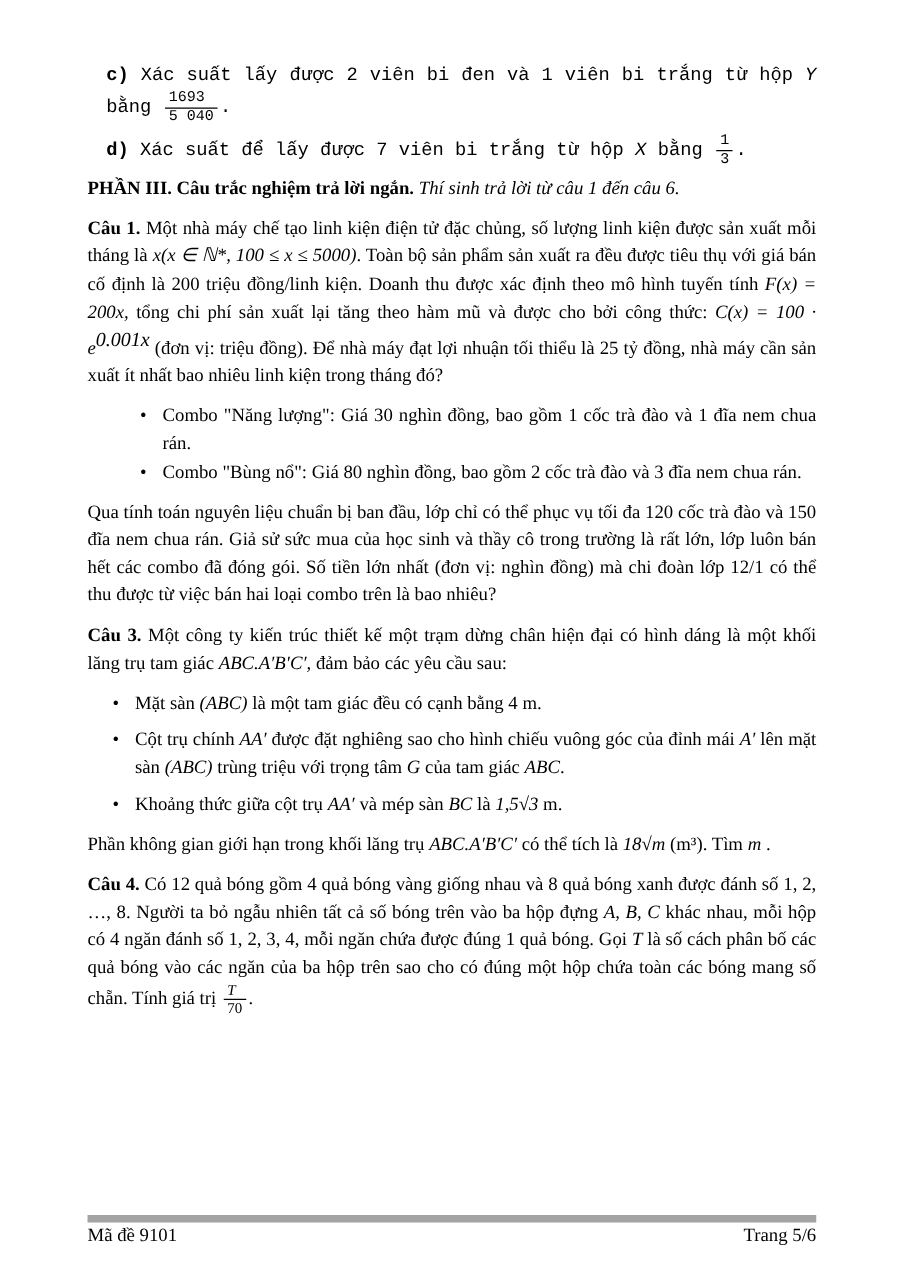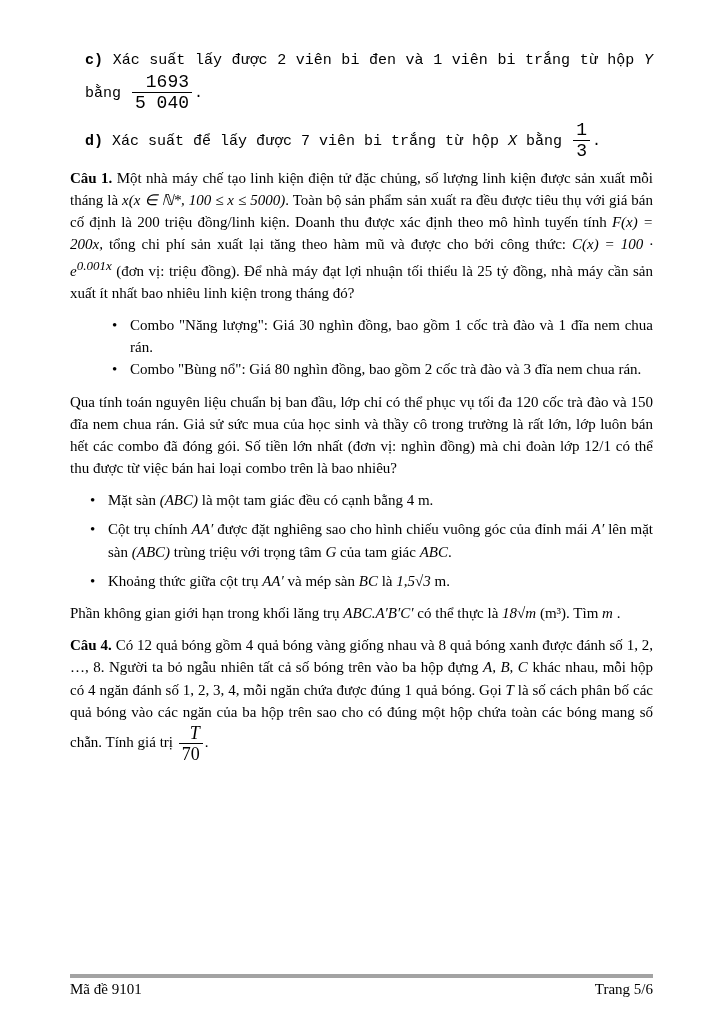--- a/index.html
+++ b/index.html
@@ -7,81 +7,83 @@
   body {
     width:725px; height:1024px; position:relative; overflow:hidden;
     font-family:"Liberation Serif", serif; font-size:15px; color:#000;
   }
   .page { position:absolute; inset:0; padding:50px 72px 0 70px; }
   .para { text-align:justify; line-height:1.48; margin-bottom:10px; }
   .pind { padding-left:15px; margin-bottom:6px;font-family:Liberation Mono, monospace; }
   .b { font-weight:bold; }
   .m { font-style:italic; }
   .frac {
-    display:inline-block; vertical-align:middle; text-align:right;
-    line-height:1.12; font-size:18px; margin:0 2px;
+    display:inline-block; vertical-align:middle; text-align:left;
+    line-height:1.12; font-size:12px; margin:0 2px;
   }
   .frac .num { display:block; border-bottom:1px solid #000; padding:0 3px; }
   .frac .den { display:block; padding:0 3px; }
-  sup.e { font-size:13px; font-style:italic; }
+  sup.e { font-size:16px; font-style:italic; }
   .bullets { margin:0 0 10px 0; }
   .bullet { display:flex; align-items:flex-start; line-height:1.48; text-align:justify; }
   .bullets-c2 .bullet { padding-left:42px; }
   .bullets-c3 .bullet { padding-left:20px; margin-bottom:7px; }
   .dot { width:18px; flex:0 0 18px; }
   .btext { flex:1; }
   .footer {
     position:absolute; left:70px; right:72px; bottom:26px;
-    border-top:4px solid #a3a3a3; padding-top:3px;
+    border-top:6px solid #a3a3a3; padding-top:3px;
     display:flex; justify-content:space-between; font-size:15px;
   }
 </style>
 </head>
 <body>
 
 <div class="page">
 
   <p class="para pind"><span class="b">c)</span><span> Xác suất lấy được 2 viên bi đen và 1 viên bi trắng từ hộp </span><span class="m">Y</span><span> bằng </span><span class="frac"><span class="num">1693</span><span class="den">5 040</span></span><span>.</span></p>
 
   <p class="para pind"><span class="b">d)</span><span> Xác suất để lấy được 7 viên bi trắng từ hộp </span><span class="m">X</span><span> bằng </span><span class="frac"><span class="num">1</span><span class="den">3</span></span><span>.</span></p>
 
+  <p class="para"><span class="b">PHẦN III. Câu trắc nghiệm trả lời ngắn.</span><span class="m"> Thí sinh trả lời từ câu 1 đến câu 6.</span></p>
 
   <p class="para"><span class="b">Câu 1.</span><span> Một nhà máy chế tạo linh kiện điện tử đặc chủng, số lượng linh kiện được sản xuất mỗi tháng là </span><span class="m">x(x ∈ ℕ*, 100 ≤ x ≤ 5000)</span><span>. Toàn bộ sản phẩm sản xuất ra đều được tiêu thụ với giá bán cố định là 200 triệu đồng/linh kiện. Doanh thu được xác định theo mô hình tuyến tính </span><span class="m">F(x) = 200x,</span><span> tổng chi phí sản xuất lại tăng theo hàm mũ và được cho bởi công thức: </span><span class="m">C(x) = 100 · e</span><sup class="e">0.001x</sup><span> (đơn vị: triệu đồng). Để nhà máy đạt lợi nhuận tối thiểu là 25 tỷ đồng, nhà máy cần sản xuất ít nhất bao nhiêu linh kiện trong tháng đó?</span></p>
 
 
   <div class="bullets bullets-c2">
     <div class="bullet">
         <span class="dot">•</span>
         <span class="btext">Combo "Năng lượng": Giá 30 nghìn đồng, bao gồm 1 cốc trà đào và 1 đĩa nem chua rán.</span>
       </div>
     <div class="bullet">
         <span class="dot">•</span>
         <span class="btext">Combo "Bùng nổ": Giá 80 nghìn đồng, bao gồm 2 cốc trà đào và 3 đĩa nem chua rán.</span>
       </div>
   </div>
 
   <p class="para"><span>Qua tính toán nguyên liệu chuẩn bị ban đầu, lớp chỉ có thể phục vụ tối đa 120 cốc trà đào và 150 đĩa nem chua rán. Giả sử sức mua của học sinh và thầy cô trong trường là rất lớn, lớp luôn bán hết các combo đã đóng gói. Số tiền lớn nhất (đơn vị: nghìn đồng) mà chi đoàn lớp 12/1 có thể thu được từ việc bán hai loại combo trên là bao nhiêu?</span></p>
 
+  <p class="para"><span class="b">Câu 3.</span><span> Một công ty kiến trúc thiết kế một trạm dừng chân hiện đại có hình dáng là một khối lăng trụ tam giác </span><span class="m">ABC.A′B′C′,</span><span> đảm bảo các yêu cầu sau:</span></p>
 
   <div class="bullets bullets-c3">
     <div class="bullet">
         <span class="dot">•</span>
         <span class="btext"><span>Mặt sàn </span><span class="m">(ABC)</span><span> là một tam giác đều có cạnh bằng 4 m.</span></span>
       </div>
     <div class="bullet">
         <span class="dot">•</span>
         <span class="btext"><span>Cột trụ chính </span><span class="m">AA′</span><span> được đặt nghiêng sao cho hình chiếu vuông góc của đỉnh mái </span><span class="m">A′</span><span> lên mặt sàn </span><span class="m">(ABC)</span><span> trùng triệu với trọng tâm </span><span class="m">G</span><span> của tam giác </span><span class="m">ABC</span><span>.</span></span>
       </div>
     <div class="bullet">
         <span class="dot">•</span>
         <span class="btext"><span>Khoảng thức giữa cột trụ </span><span class="m">AA′</span><span> và mép sàn </span><span class="m">BC</span><span> là </span><span class="m">1,5√3</span><span> m.</span></span>
       </div>
   </div>
 
-  <p class="para"><span> Phần không gian giới hạn trong khối lăng trụ </span><span class="m">ABC.A′B′C′</span><span> có thể thực là </span><span class="m">18√m</span><span> (m³).  Tìm </span><span class="m">m</span><span> .</span></p>
+  <p class="para"><span> Phần không gian giới hạn trong khối lăng trụ </span><span class="m">ABC.A′B′C′</span><span> có thể tích là </span><span class="m">18√m</span><span> (m³).  Tìm </span><span class="m">m</span><span> .</span></p>
 
   <p class="para"><span class="b">Câu 4.</span><span> Có 12 quả bóng gồm 4 quả bóng vàng giống nhau và 8 quả bóng xanh được đánh số 1, 2, …, 8. Người ta bỏ ngẫu nhiên tất cả số bóng trên vào ba hộp đựng </span><span class="m">A, B, C</span><span> khác nhau, mỗi hộp có 4 ngăn đánh số 1, 2, 3, 4, mỗi ngăn chứa được đúng 1 quả bóng.  Gọi </span><span class="m">T</span><span> là số cách phân bố các quả bóng vào các ngăn của ba hộp trên sao cho có đúng một hộp chứa toàn các bóng mang số chẵn. Tính giá trị </span><span class="frac"><span class="num m">T</span><span class="den">70</span></span><span>.</span></p>
 
 </div>
 
 <div class="footer">
   <span>Mã đề 9101</span>
   <span>Trang 5/6</span>
 </div>
 

